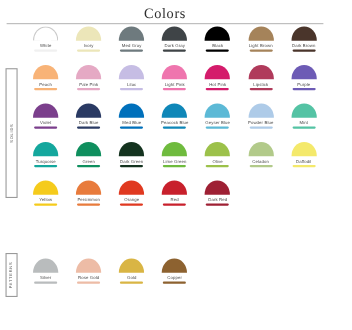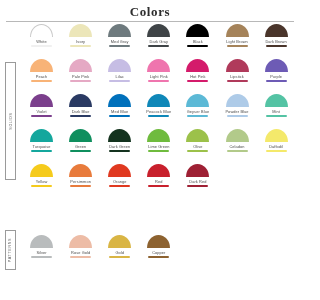--- a/index.html
+++ b/index.html
@@ -20,21 +20,21 @@
     height: 300px;
     box-sizing: border-box;
     background: #ffffff;
   }
 
   
   .title {
     text-align: center;
     font-family: "Liberation Serif", serif;
     font-size: 13px;
-    font-weight: 700;
+    font-weight: 400;
     letter-spacing: 0.6px;
     color: #2e2e2e;
     padding-top: 5px;
     line-height: 13px;
   }
   .title-rule {
     margin: 3px 6px 0 6px;
     height: 1px;
     background: #b8b8b8;
   }

